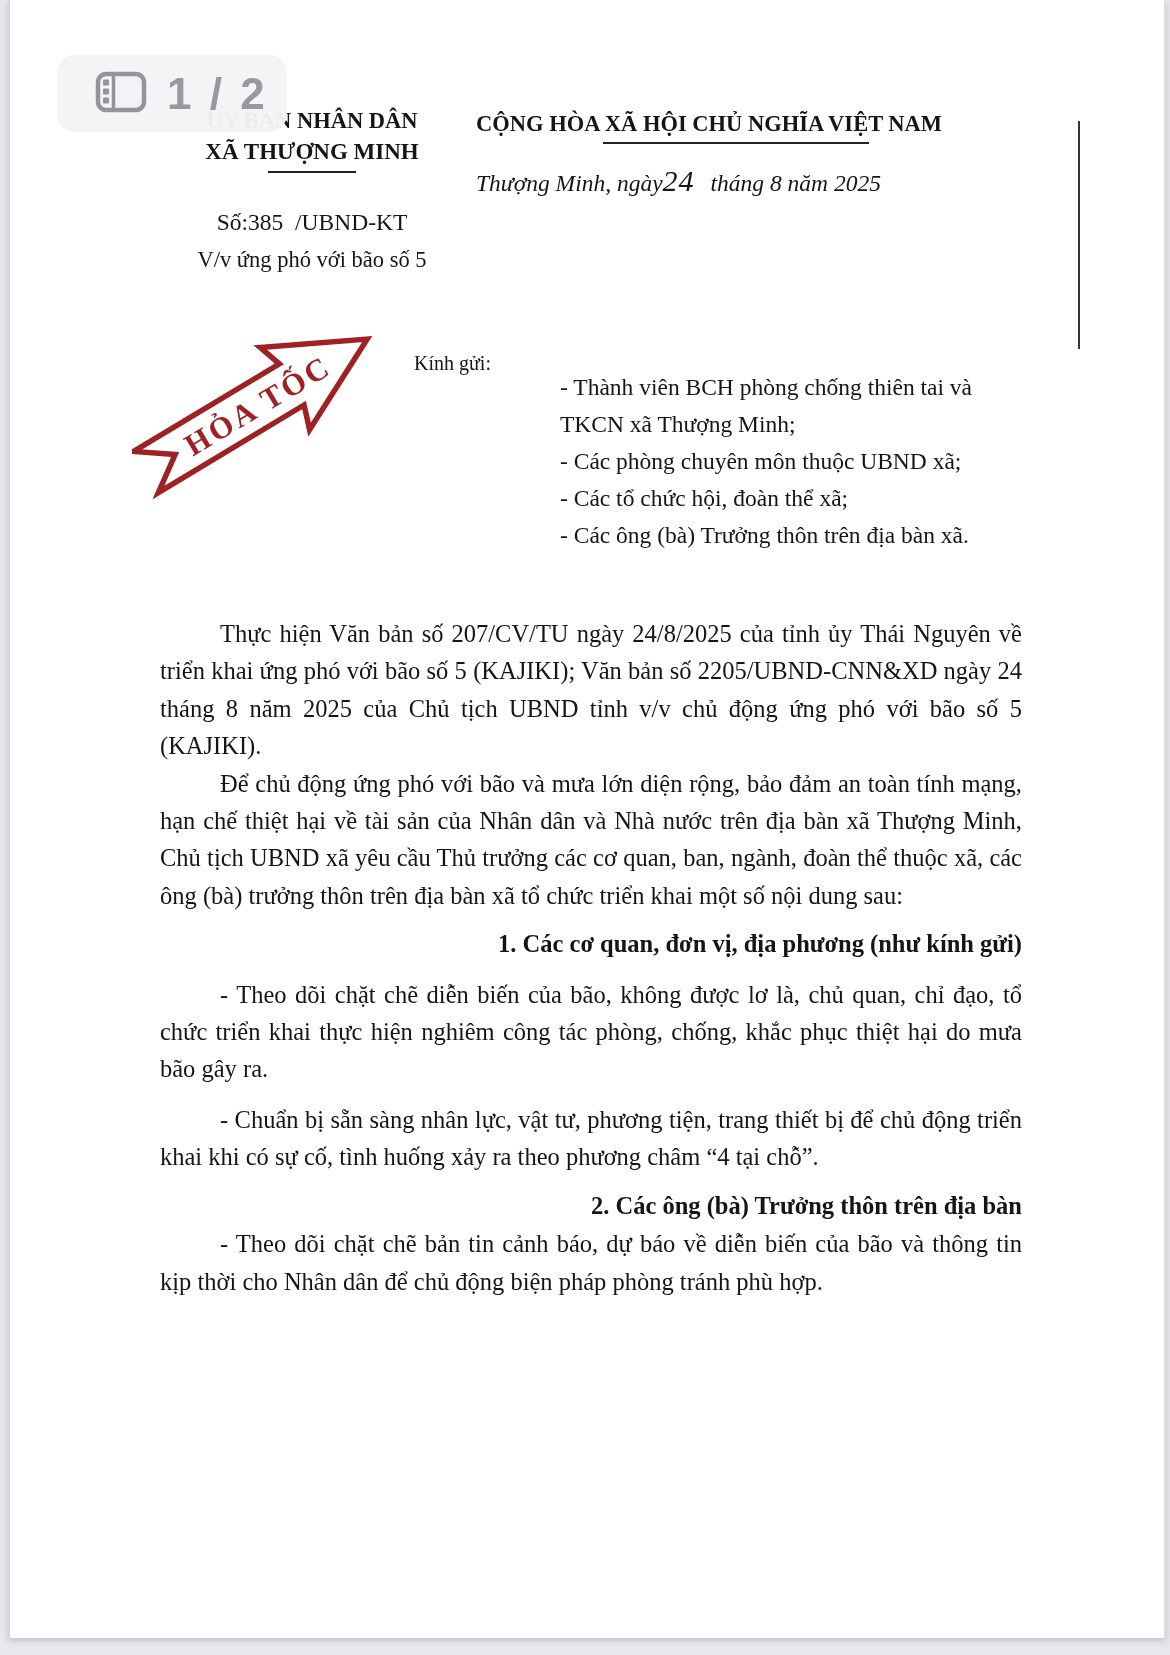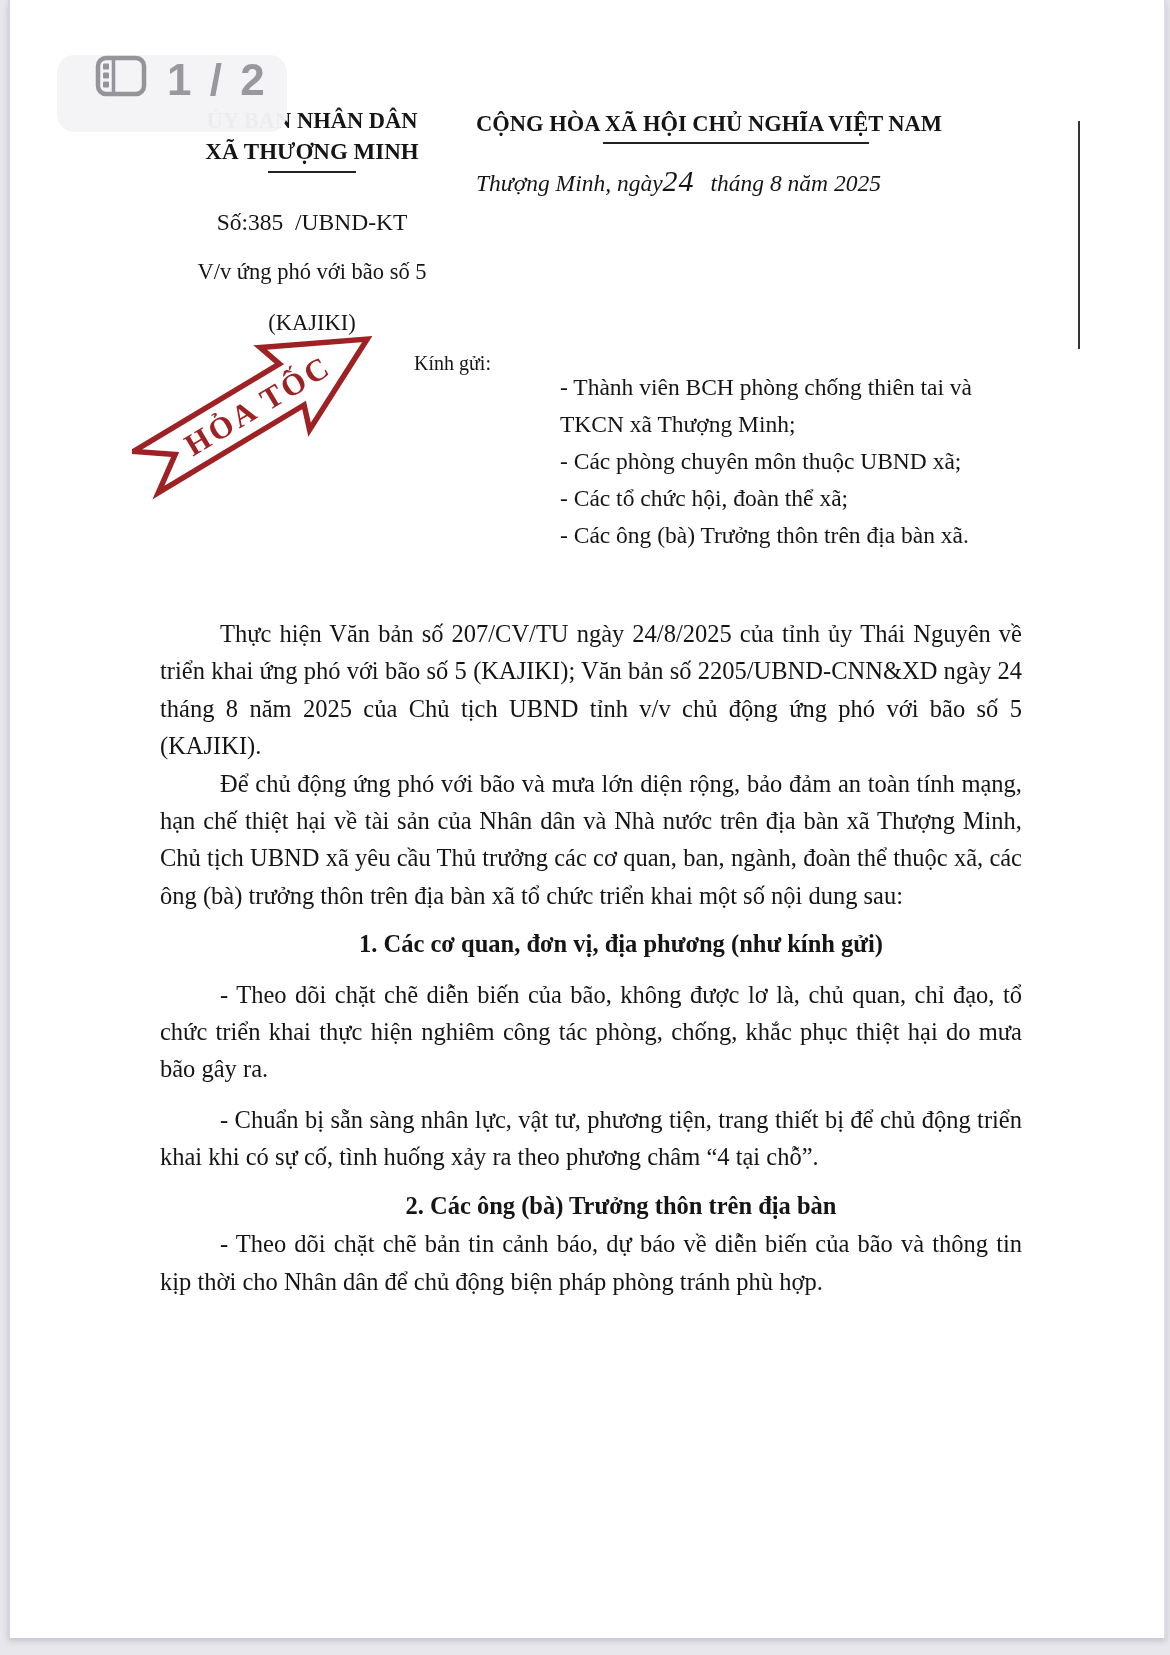--- a/index.html
+++ b/index.html
@@ -12,36 +12,36 @@
   .page{
     position:absolute; left:8px; top:0; width:1154px; height:1638px;
     background:#ffffff;
     border-left:2px solid #d4d4db; border-right:2px solid #dcdce2;
     box-shadow:0 3px 6px rgba(40,40,60,0.18);
   }
   
   .pill{
     position:absolute; left:57px; top:55px; width:230px; height:77px;
     background:rgba(244,244,246,0.97); border-radius:18px;
-    display:flex; align-items:flex-start; padding-left:38px; box-sizing:border-box;
+    display:flex; align-items:center; padding-left:38px; box-sizing:border-box;
     gap:20px; z-index:6;
   }
   .pill .num{
     font-family:"Liberation Sans", sans-serif; font-size:44px; font-weight:600;
     color:#98989d; letter-spacing:3px;
   }
   
   .hdr-left{
     position:absolute; left:176px; top:106px; width:272px; text-align:center; z-index:2;
   }
   .hdr-left .l1{font-weight:bold; font-size:22.5px; line-height:30px;}
   .hdr-left .l2{font-weight:bold; font-size:23px; line-height:31px;}
   .rule-s{width:88px; border-bottom:2.5px solid #222; margin:4px auto 0;}
   .hdr-left .num{font-size:23.5px; margin-top:36px; white-space:pre;}
-  .hdr-left .sub{font-size:22.5px; line-height:31px; margin-top:20px;}
+  .hdr-left .sub{font-size:22.5px; line-height:31px; margin-top:8px;}
   .hdr-right{
     position:absolute; left:476px; top:110px; width:520px; z-index:2;
   }
   .hdr-right .l1{font-weight:bold; font-size:22.5px; line-height:28px;}
   .hdr-right .l2{font-weight:bold; font-size:25px; line-height:32px; margin-top:4px;}
   .rule-l{width:266px; border-bottom:2.5px solid #222; margin:4px auto 0;}
   .hdr-right .date{font-style:italic; font-size:23.5px; margin-top:20px;}
   .date-day{font-size:30px; letter-spacing:1px;}
   .date-gap{display:inline-block; width:16px;}
   
@@ -56,21 +56,21 @@
   .recipients{
     position:absolute; left:560px; top:369px; width:450px;
     font-size:23.5px; line-height:37px; z-index:2;
   }
   
   .docbody{
     position:absolute; left:160px; top:615px; width:862px;
     font-size:24.5px; line-height:37.4px; text-align:justify; z-index:2;
   }
   .docbody .t-p{text-indent:60px; margin:0;}
-  .docbody .t-h{text-indent:60px; margin:11px 0 0 0; font-weight:bold; text-align:center;}
+  .docbody .t-h{text-indent:60px; margin:11px 0 0 0; font-weight:bold; text-align:right;}
   .docbody .t-li{text-indent:60px; margin:13px 0 0 0;}
   .docbody .t-li.tight{margin-top:1px;}
 </style>
 </head>
 <body>
 
 <div class="stage">
 
   <div class="page"></div>
 
@@ -88,21 +88,20 @@
     </span>
     <span class="num">1 / 2</span>
   </div>
 
   <div class="hdr-left">
     <div class="l1">ỦY BAN NHÂN DÂN</div>
     <div class="l2">XÃ THƯỢNG MINH</div>
     <div class="rule-s"></div>
     <div class="num">Số:385  /UBND-KT</div>
     <div class="sub">V/v ứng phó với bão số 5</div>
-    <div class="sub">(KAJIKI)</div>
   </div>
 
   <div class="hdr-right">
     <div class="l1">CỘNG HÒA XÃ HỘI CHỦ NGHĨA VIỆT NAM</div>
     <div class="rule-l"></div>
     <div class="date"><span>Thượng Minh, ngày</span><span class="date-day">24</span><span class="date-gap"></span><span>tháng 8 năm 2025</span></div>
   </div>
 
   <div class="stamp">
     <svg width="246" height="166" viewBox="0 0 246 166">

